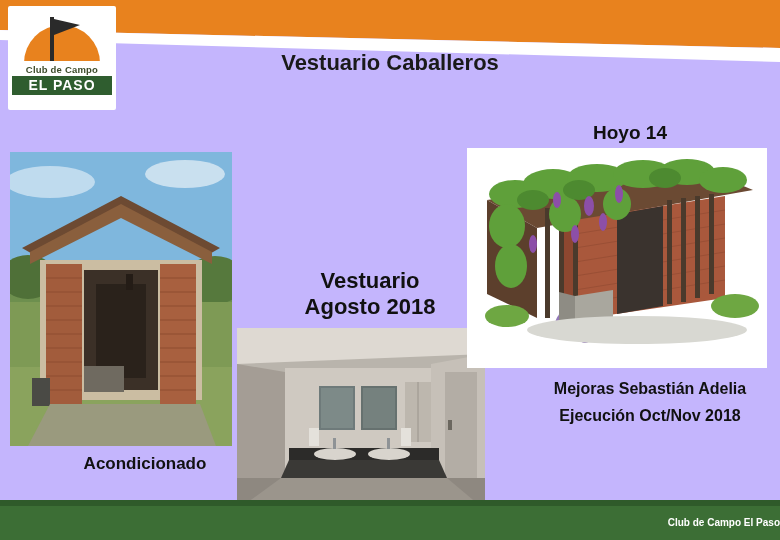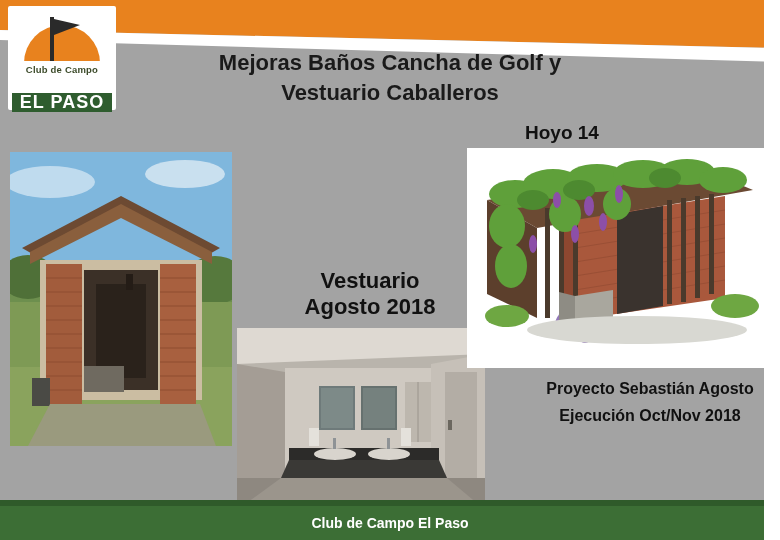--- a/index.html
+++ b/index.html
@@ -10,22 +10,23 @@
     width: 780px;
     height: 540px;
     font-family: "Liberation Sans", sans-serif;
     background: #ffffff;
     overflow: hidden;
   }
   .slide {
     position: relative;
     width: 764px;
     height: 540px;
-    background: #a3a3a3;
+    background: #c4b5fd;
     overflow: hidden;
+    padding-left: 16px;
   }
 
   
   .top-banner {
     position: absolute;
     top: 0;
     left: 0;
     width: 780px;
     height: 62px;
     overflow: hidden;
@@ -52,24 +53,24 @@
   .logo-mark svg { display: block; }
   .logo-text1 {
     font-size: 9.5px;
     font-weight: bold;
     color: #3c4b2a;
     letter-spacing: 0.2px;
     line-height: 11px;
     margin-top: -3px;
   }
   .logo-text2 {
-    margin-top: 18px;
+    margin-top: 1px;
     background: #2f5d2f;
     color: #ffffff;
-    font-size: 18px;
+    font-size: 14px;
     font-weight: bold;
     letter-spacing: 1px;
     line-height: 19px;
     height: 19px;
     width: 100px;
     margin-left: auto;
     margin-right: auto;
   }
 
   
@@ -94,20 +95,21 @@
     text-align: center;
     font-size: 19px;
     font-weight: bold;
     color: #111111;
   }
   .head-hoyo14 {
     position: absolute;
     left: 525px;
     top: 122px;
     width: 210px;
+    text-align: center;
     font-size: 19px;
     font-weight: bold;
     color: #111111;
   }
   .head-vestuario {
     position: absolute;
     left: 255px;
     top: 268px;
     width: 230px;
     text-align: center;
@@ -176,23 +178,23 @@
 
   
   .bottom-bar {
     position: absolute;
     left: 0;
     bottom: 0;
     width: 780px;
     height: 34px;
     background: #3c6e35;
     color: #ffffff;
-    font-size: 14px;
-    font-weight: bold;
-    text-align: center;
+    font-size: 10px;
+    font-weight: bold;
+    text-align: right;
     line-height: 34px;
   }
   .bottom-accent {
     position: absolute;
     left: 0;
     bottom: 34px;
     width: 780px;
     height: 6px;
     background: #2f5a2a;
   }
@@ -216,21 +218,20 @@
         <rect x="36" y="8" width="4" height="46" fill="#2a2a2a"></rect>
         <path d="M40 10 L66 16 L40 26 Z" fill="#2a2a2a"></path>
         <rect x="10" y="52" width="76" height="3" fill="#ffffff"></rect>
       </svg>
     </div>
     <div class="logo-text1">Club de Campo</div>
     <div class="logo-text2">EL PASO</div>
   </div>
 
   <div class="title">
-    <div>Mejoras Baños Cancha de Golf y</div>
     <div>Vestuario Caballeros</div>
   </div>
 
   <div class="head-hoyo14">Hoyo 14</div>
   <div class="head-vestuario">
     <div>Vestuario</div>
     <div>Agosto 2018</div>
   </div>
 
   <div class="photo photo-building">
@@ -393,22 +394,23 @@
       </g>
 
       <polygon points="108,148 146,142 146,186 108,192" fill="#a9a79e"></polygon>
       <polygon points="108,148 108,192 92,186 92,144" fill="#8e8c84"></polygon>
 
       <ellipse cx="170" cy="182" rx="110" ry="14" fill="#d8d8d2"></ellipse>
     </svg>
   </div>
 
   <div class="cap-left">
+    <div>Acondicionado</div>
   </div>
   <div class="cap-right">
-    <div>Proyecto Sebastián Agosto</div>
+    <div>Mejoras Sebastián Adelia</div>
     <div>Ejecución Oct/Nov 2018</div>
   </div>
 
   <div class="bottom-accent"></div>
   <div class="bottom-bar">Club de Campo El Paso</div>
 
 </div>
 
 </body></html>

